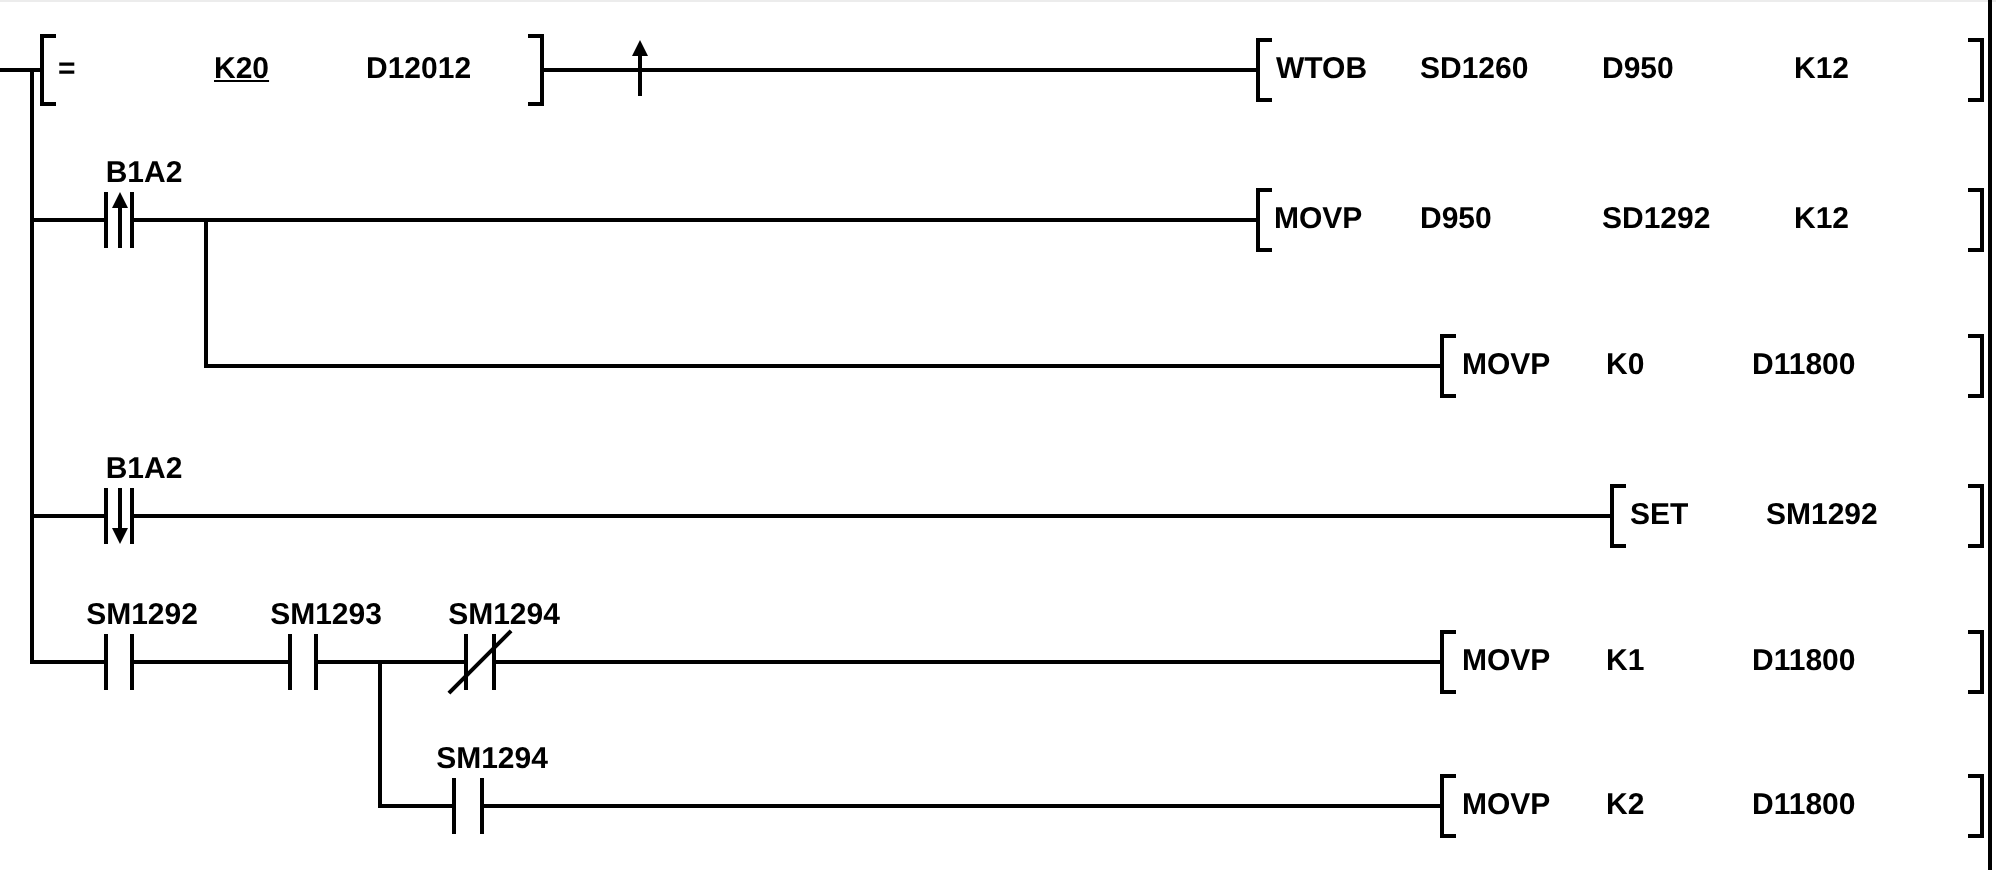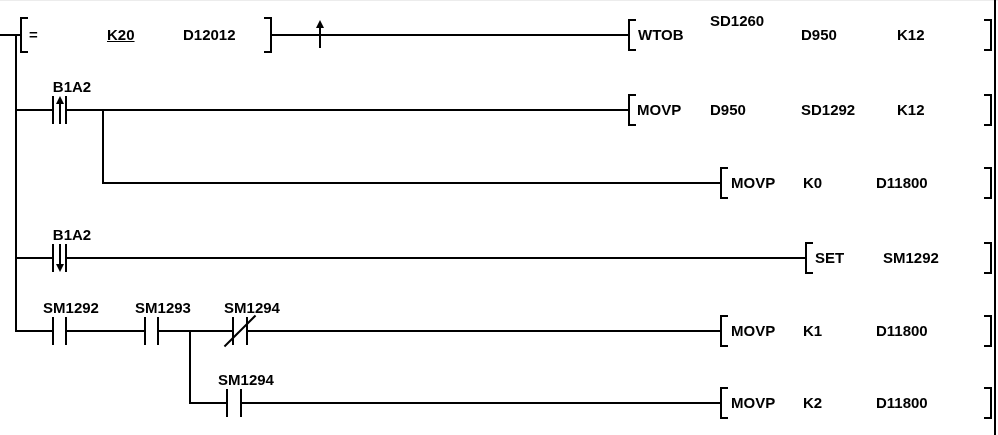--- a/index.html
+++ b/index.html
@@ -50,21 +50,21 @@
   <div class="lh" style="left:272px;top:34px;width:356px;"></div>
 
   <div>
     <div class="tri-up" style="left:316px;top:20px;"></div>
     <div class="shaft" style="left:319px;top:26px;height:22px;"></div>
   </div>
 
   <div>
     <div class="bro" style="left:628px;top:19px;height:28px;"></div>
     <div class="txt" style="left:638px;top:26px;">WTOB</div>
-    <div class="txt" style="left:710px;top:12px;">SD1260</div>
+    <div class="txt" style="left:710px;top:26px;">SD1260</div>
     <div class="txt" style="left:801px;top:26px;">D950</div>
     <div class="txt" style="left:897px;top:26px;">K12</div>
     <div class="brc" style="left:984px;top:19px;height:28px;"></div>
   </div>
 </div>
 
 <div>
   <div class="lh" style="left:16px;top:109px;width:36px;"></div>
 
   <div>

